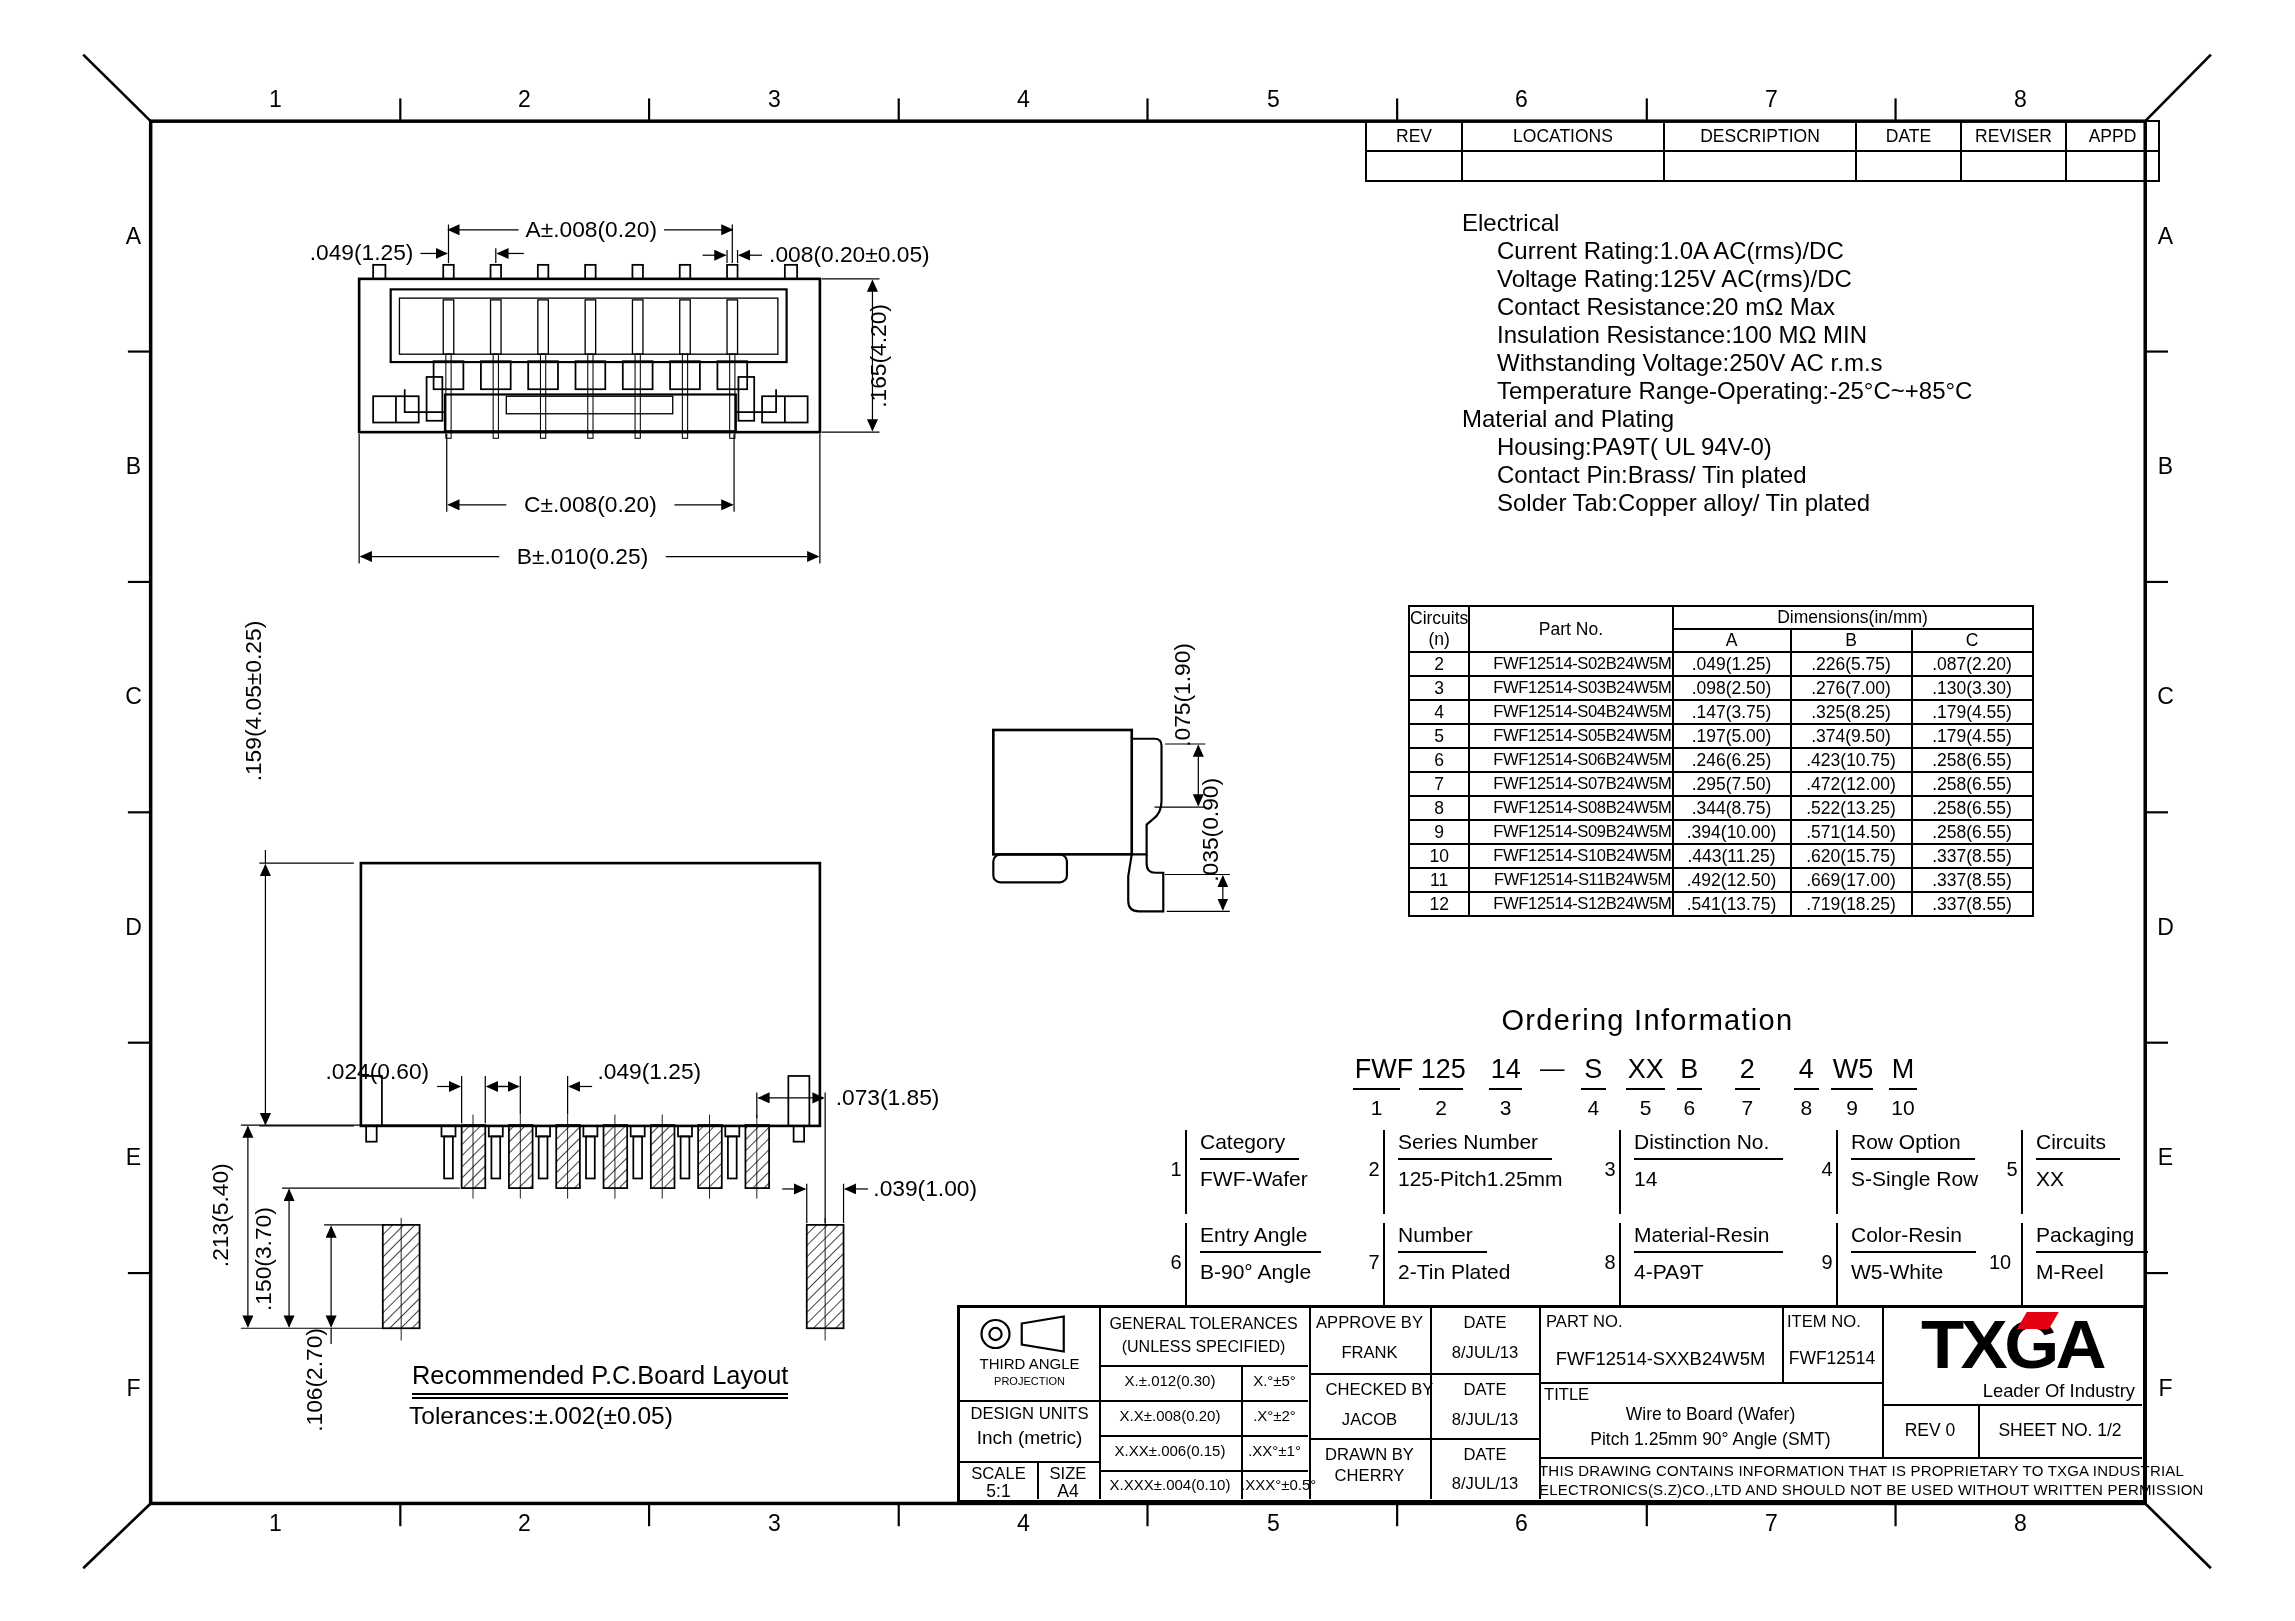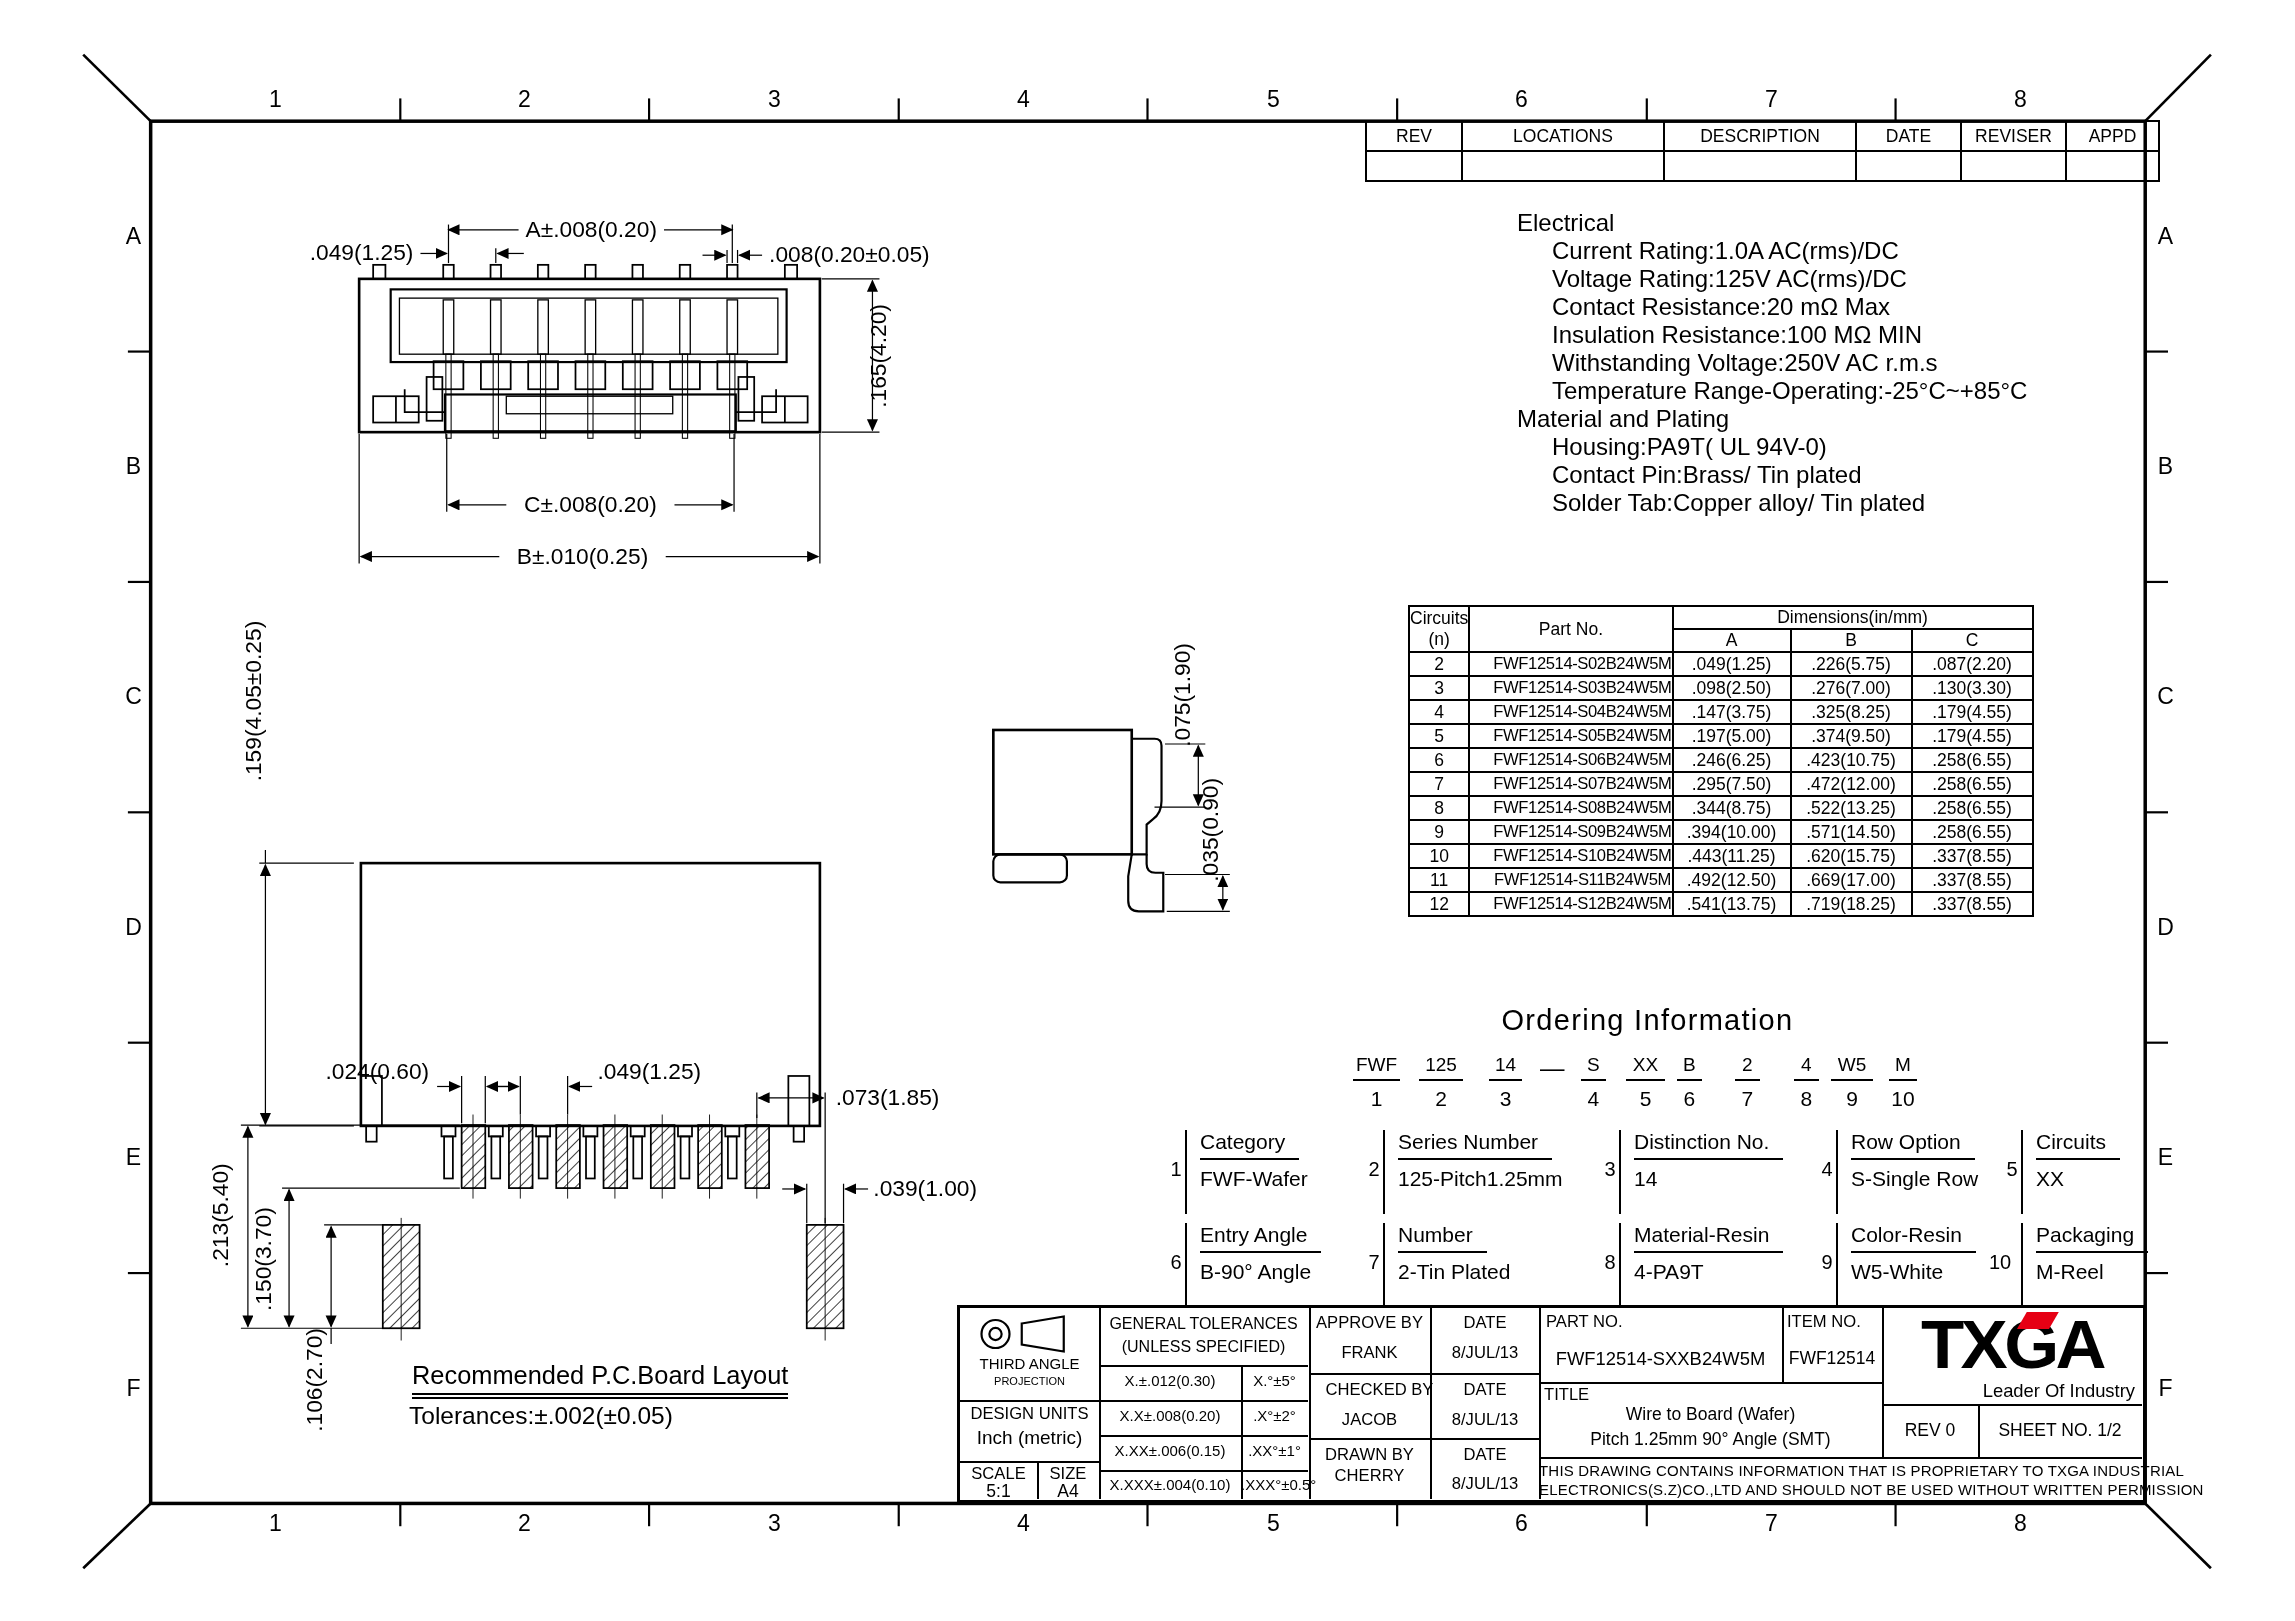--- a/index.html
+++ b/index.html
@@ -10,26 +10,26 @@
   .blab{position:absolute;width:35px;text-align:center;font-size:23px;}
   
   #revtbl{position:absolute;left:1365px;top:120px;border-collapse:collapse;table-layout:fixed;}
   #revtbl td{border:2.2px solid #000;font-size:17.5px;text-align:center;padding:0;height:28px;white-space:nowrap;}
   
   #dimstbl{position:absolute;left:1408px;top:605px;border-collapse:collapse;table-layout:fixed;}
   #dimstbl td,#dimstbl th{border:2.2px solid #000;font-size:17.5px;font-weight:normal;text-align:center;padding:0;white-space:nowrap;}
   #dimstbl .hr1{height:21px;} #dimstbl .hr2{height:20px;} #dimstbl tr.br td{height:22px;}
   #dimstbl td.pn{font-size:16.6px;letter-spacing:-0.4px;padding-left:23px;}
   
-  #elec{position:absolute;left:1517px;top:209px;font-size:24px;line-height:28px;white-space:nowrap;}
+  #elec{position:absolute;left:1462px;top:209px;font-size:24px;line-height:28px;white-space:nowrap;}
   #elec .ind{padding-left:35px;}
   
   #ordtitle{position:absolute;left:1481px;top:1004px;width:333px;text-align:center;font-size:29px;letter-spacing:1.3px;}
   .oseg{position:absolute;top:1054px;text-align:center;}
-  .oseg .code{font-size:19px;border-bottom:2.6px solid #000;padding:0 1.8px 2.6px 1.8px;}
+  .oseg .code{font-size:27px;border-bottom:2.6px solid #000;padding:0 1.8px 2.6px 1.8px;}
   .oseg .num{font-size:21px;padding-top:6.1px;}
   .odash{position:absolute;top:1054px;font-size:24.5px;}
   .ofield{position:absolute;}
   .ofield .bar{border-left:2.6px solid #000;padding-left:13px;min-height:84px;}
   .ofield .flabel{font-size:21px;border-bottom:2.6px solid #000;padding:0 14px 3.5px 0;width:max-content;white-space:nowrap;}
   .ofield .fvalue{font-size:21px;padding-top:7px;width:max-content;white-space:nowrap;}
   .ofield .fnum{position:absolute;left:-24.5px;top:28px;font-size:20px;width:21px;text-align:right;}
   
   #pcbtitle{position:absolute;left:412px;top:1361px;font-size:25.4px;white-space:nowrap;
             border-bottom:6.1px double #000;padding-bottom:2.6px;}

